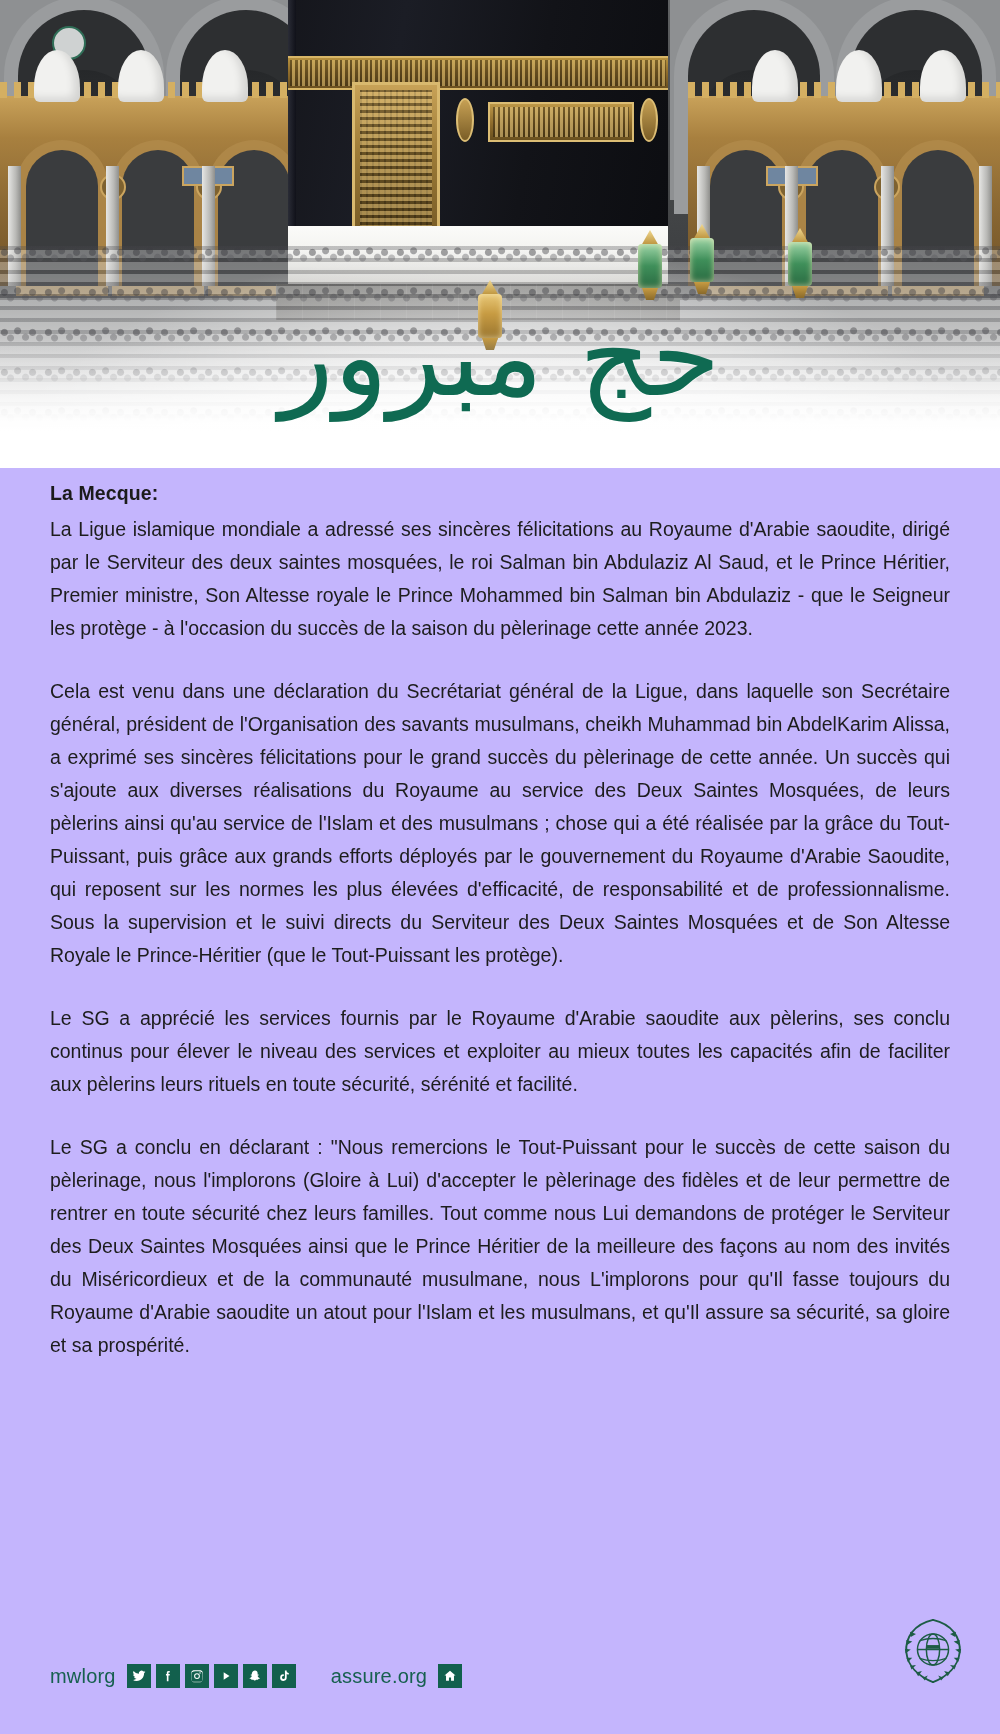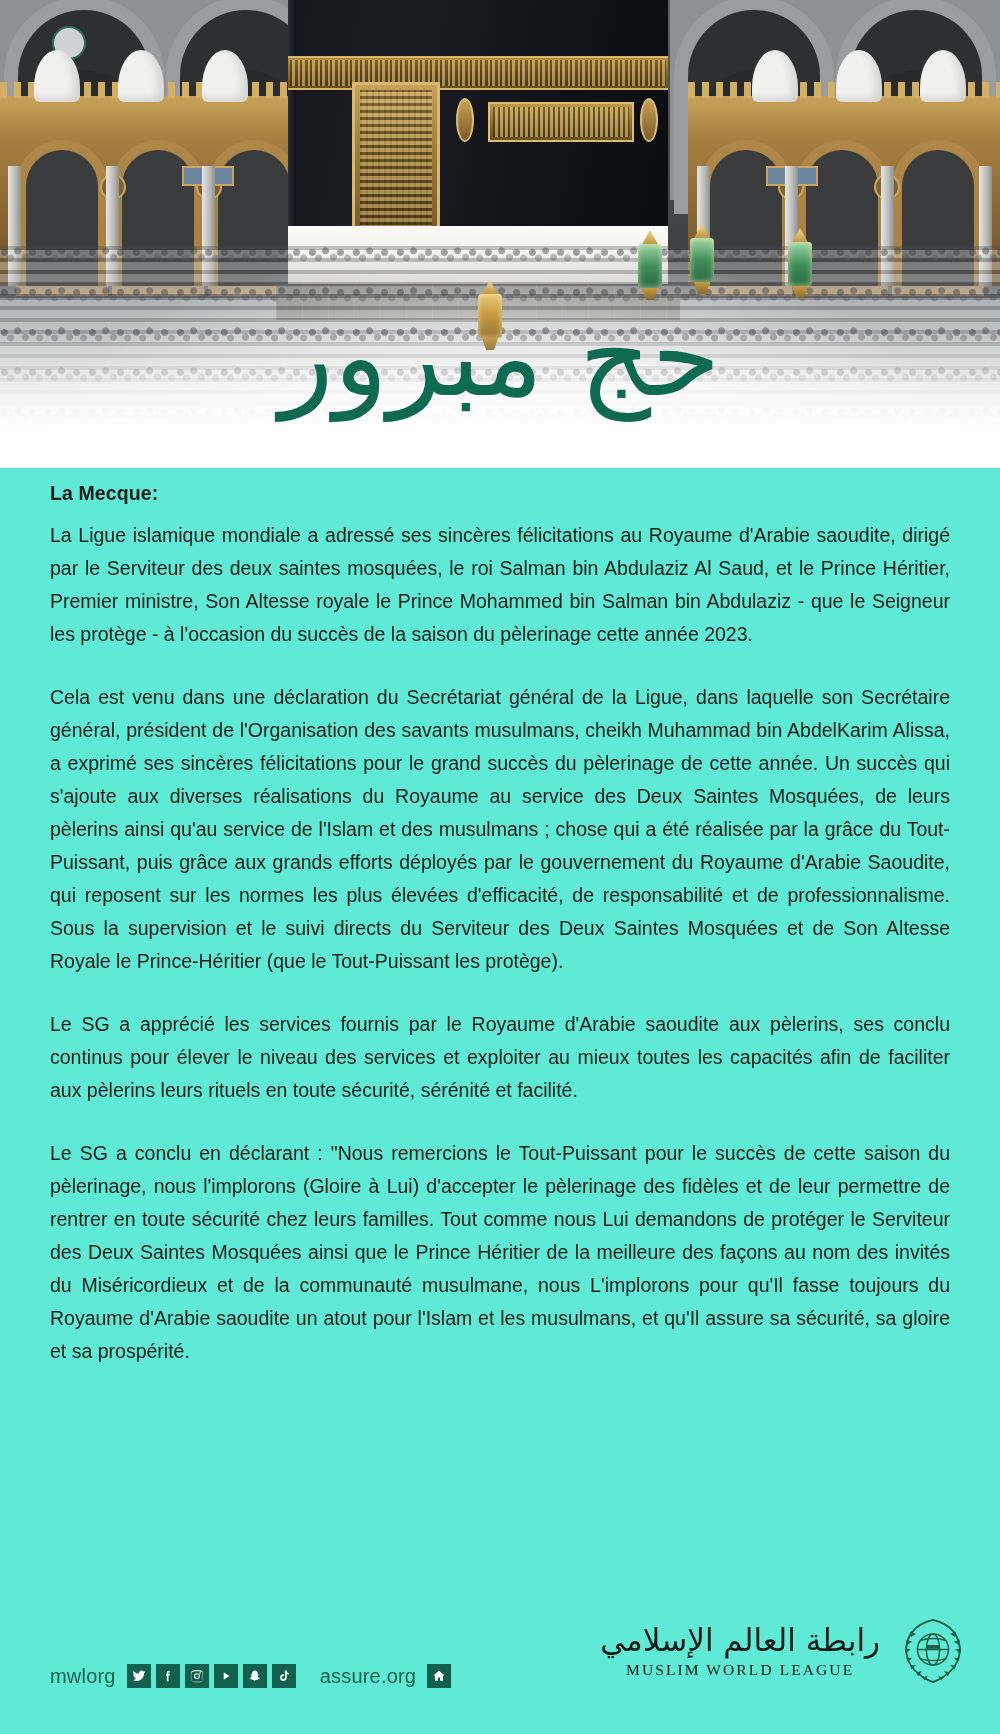--- a/index.html
+++ b/index.html
@@ -8,21 +8,21 @@
     width: 1000px;
     height: 1734px;
     background: #ffffff;
     font-family: "Liberation Sans", "DejaVu Sans", sans-serif;
   }
 
   #page {
     position: relative;
     width: 1000px;
     height: 1734px;
-    background: #5eead4;
+    background: #c4b5fd;
     overflow: hidden;
   }
 
   
   .hero {
     position: relative;
     width: 1000px;
     height: 468px;
     overflow: hidden;
     background: #8d8f90;
@@ -295,21 +295,21 @@
 
   
   .article {
     position: relative;
     padding: 14px 50px 0 50px;
   }
   .dateline {
     font-size: 19.5px;
     font-weight: bold;
     color: #1b1b1b;
-    margin-bottom: 14px;
+    margin-bottom: 8px;
     letter-spacing: .1px;
   }
   .para {
     font-size: 19.5px;
     line-height: 33px;
     color: #1d1d1d;
     text-align: justify;
     text-justify: inter-word;
     margin-bottom: 30px;
     hyphens: auto;
@@ -324,21 +324,21 @@
     left: 0; right: 0; bottom: 0;
     height: 150px;
   }
   .footer-inner {
     position: absolute;
     left: 50px; right: 30px; bottom: 46px;
     display: flex;
     align-items: flex-end;
     justify-content: space-between;
   }
-  .social-wrap { display: flex; align-items: center; gap: 24px; }
+  .social-wrap { display: flex; align-items: center; gap: 35px; }
   .handle-group { display: flex; align-items: center; gap: 11px; }
   .handle {
     font-size: 20px;
     color: #17604f;
     font-weight: 500;
     letter-spacing: .2px;
   }
   .icon-row { display: flex; gap: 5px; }
   .sicon {
     width: 24px; height: 24px;
@@ -540,24 +540,20 @@
           <a class="sicon">
             <svg viewBox="0 0 24 24">
                 <path d="M12 3 2.5 11h2.7v9h5v-5.6h3.6V20h5v-9h2.7z"></path>
               </svg>
           </a>
         </div>
 
       </div>
 
       <div class="brand">
-        <div class="brand-text">
-          <div class="brand-ar">رابطة العالم الإسلامي</div>
-          <div class="brand-en">MUSLIM WORLD LEAGUE</div>
-        </div>
         <svg class="emblem" viewBox="0 0 100 100">
           <g fill="none" stroke="#1d5c45" stroke-width="2">
             <circle cx="50" cy="48" r="21"></circle>
             <ellipse cx="50" cy="48" rx="9" ry="21"></ellipse>
             <line x1="29" y1="48" x2="71" y2="48"></line>
             <path d="M32 36 Q50 30 68 36"></path>
             <path d="M32 60 Q50 66 68 60"></path>
           </g>
           <rect x="41" y="42" width="18" height="5" fill="#1d5c45"></rect>
           <g stroke="#1d5c45" stroke-width="2.6" fill="none" stroke-linecap="round">

